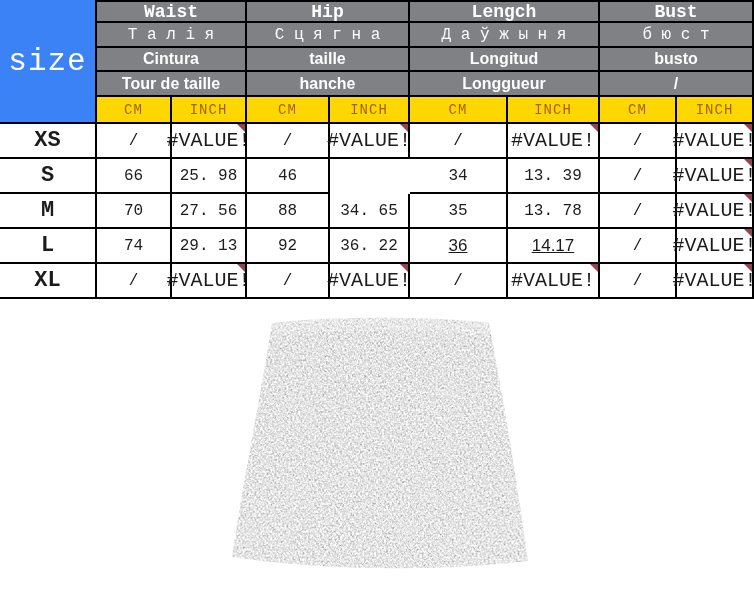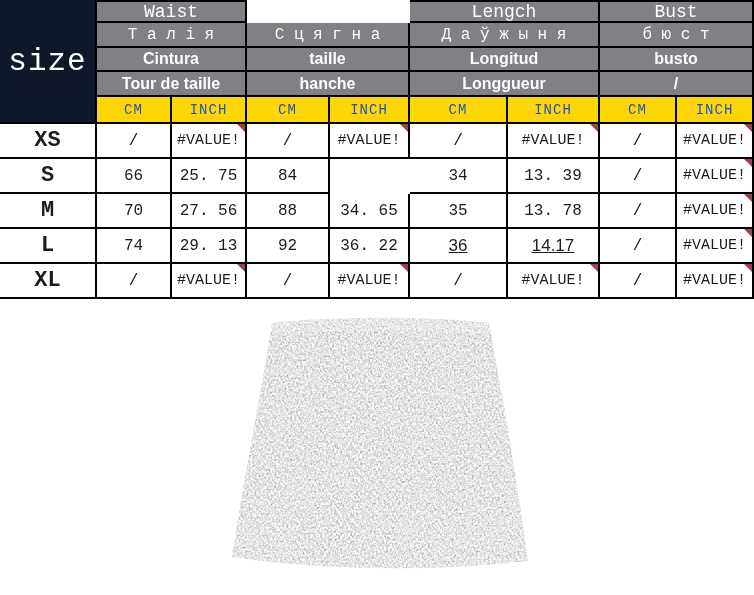--- a/index.html
+++ b/index.html
@@ -7,51 +7,52 @@
         font-family:"Liberation Mono","DejaVu Sans Mono",monospace;color:#1c1c1c;}
 
   .tbl{position:absolute;left:0;top:0;display:grid;
        grid-template-columns:97px 75px 75px 83px 80px 98px 92px 77px 77px;
        grid-template-rows:23px 25px 24px 25px 27px repeat(5,35px);}
 
   .cell{display:flex;align-items:center;justify-content:center;position:relative;
         box-sizing:border-box;border-right:2px solid #000;border-bottom:2px solid #000;
         background:#fff;line-height:1;font-size:16px;white-space:pre;}
 
-  .bt{border-top:2px solid #000;}
+  .bt{border-top:2px solid #000;font-weight:bold;}
   .r1{grid-row:1}.r2{grid-row:2}.r3{grid-row:3}.r4{grid-row:4}.r5{grid-row:5}
   .r6{grid-row:6}.r7{grid-row:7}.r8{grid-row:8}.r9{grid-row:9}.r10{grid-row:10}
   .c1{grid-column-start:1}.c2{grid-column-start:2}.c3{grid-column-start:3}
   .c4{grid-column-start:4}.c5{grid-column-start:5}.c6{grid-column-start:6}
   .c7{grid-column-start:7}.c8{grid-column-start:8}.c9{grid-column-start:9}
   .sp2{grid-column-end:span 2;}
 
-  .size-cell{grid-row:1/6;background:#0f172a;color:#fdfdfd;font-size:31px;letter-spacing:1px;}
+  .size-cell{grid-row:1/6;background:#3b82f6;color:#fdfdfd;font-size:31px;letter-spacing:1px;}
   .hdr{background:#7f8184;color:#fdfdfd;font-size:18px;}
   .cyr{font-size:16px;}
   .sans{font-family:"Liberation Sans",sans-serif;font-weight:bold;font-size:16px;}
-  .unit{background:#ffd700;color:#1d4ed8;font-size:14px;letter-spacing:1px;}
+  .unit{background:#ffd700;color:#a16207;font-size:14px;letter-spacing:1px;}
   .szl{font-weight:bold;font-size:22px;}
-  .err{font-size:15px;}
+  .err{font-size:20px;}
   .sansnum{font-family:"Liberation Sans",sans-serif;font-size:17px;text-decoration:underline;}
   .tri{position:absolute;top:0;right:0;width:0;height:0;
        border-top:8px solid #9a4250;border-left:8px solid transparent;}
 
   .skirt{position:absolute;left:217px;top:304px;}
 </style>
 </head>
 <body>
 
 <div class="page">
 
   <div class="tbl">
 
     <div class="cell size-cell c1">size</div>
 
     <div class="cell hdr bt r1 c2 sp2">Waist</div>
+    <div class="cell hdr bt r1 c4 sp2">Hip</div>
     <div class="cell hdr bt r1 c6 sp2">Lengch</div>
     <div class="cell hdr bt r1 c8 sp2">Bust</div>
 
     <div class="cell hdr cyr r2 c2 sp2">Т а л і я</div>
     <div class="cell hdr cyr r2 c4 sp2">С ц я г н а</div>
     <div class="cell hdr cyr r2 c6 sp2">Д а ў ж ы н я</div>
     <div class="cell hdr cyr r2 c8 sp2">б ю с т</div>
 
     <div class="cell hdr sans r3 c2 sp2">Cintura</div>
     <div class="cell hdr sans r3 c4 sp2">taille</div>
@@ -77,22 +78,22 @@
     <div class="cell err r6 c3"><span>#VALUE!</span><i class="tri"></i></div>
     <div class="cell r6 c4"><span>/</span></div>
     <div class="cell err r6 c5"><span>#VALUE!</span><i class="tri"></i></div>
     <div class="cell r6 c6"><span>/</span></div>
     <div class="cell err r6 c7"><span>#VALUE!</span><i class="tri"></i></div>
     <div class="cell r6 c8"><span>/</span></div>
     <div class="cell err r6 c9"><span>#VALUE!</span><i class="tri"></i></div>
 
     <div class="cell szl r7 c1">S</div>
     <div class="cell r7 c2"><span>66</span></div>
-    <div class="cell r7 c3"><span>25. 75</span></div>
-    <div class="cell r7 c4"><span>84</span></div>
+    <div class="cell r7 c3"><span>25. 98</span></div>
+    <div class="cell r7 c4"><span>46</span></div>
     <div class="cell r7 c6"><span>34</span></div>
     <div class="cell r7 c7"><span>13. 39</span></div>
     <div class="cell r7 c8"><span>/</span></div>
     <div class="cell err r7 c9"><span>#VALUE!</span><i class="tri"></i></div>
 
     <div class="cell szl r8 c1">M</div>
     <div class="cell r8 c2"><span>70</span></div>
     <div class="cell r8 c3"><span>27. 56</span></div>
     <div class="cell r8 c4"><span>88</span></div>
     <div class="cell r8 c5"><span>34. 65</span></div>

